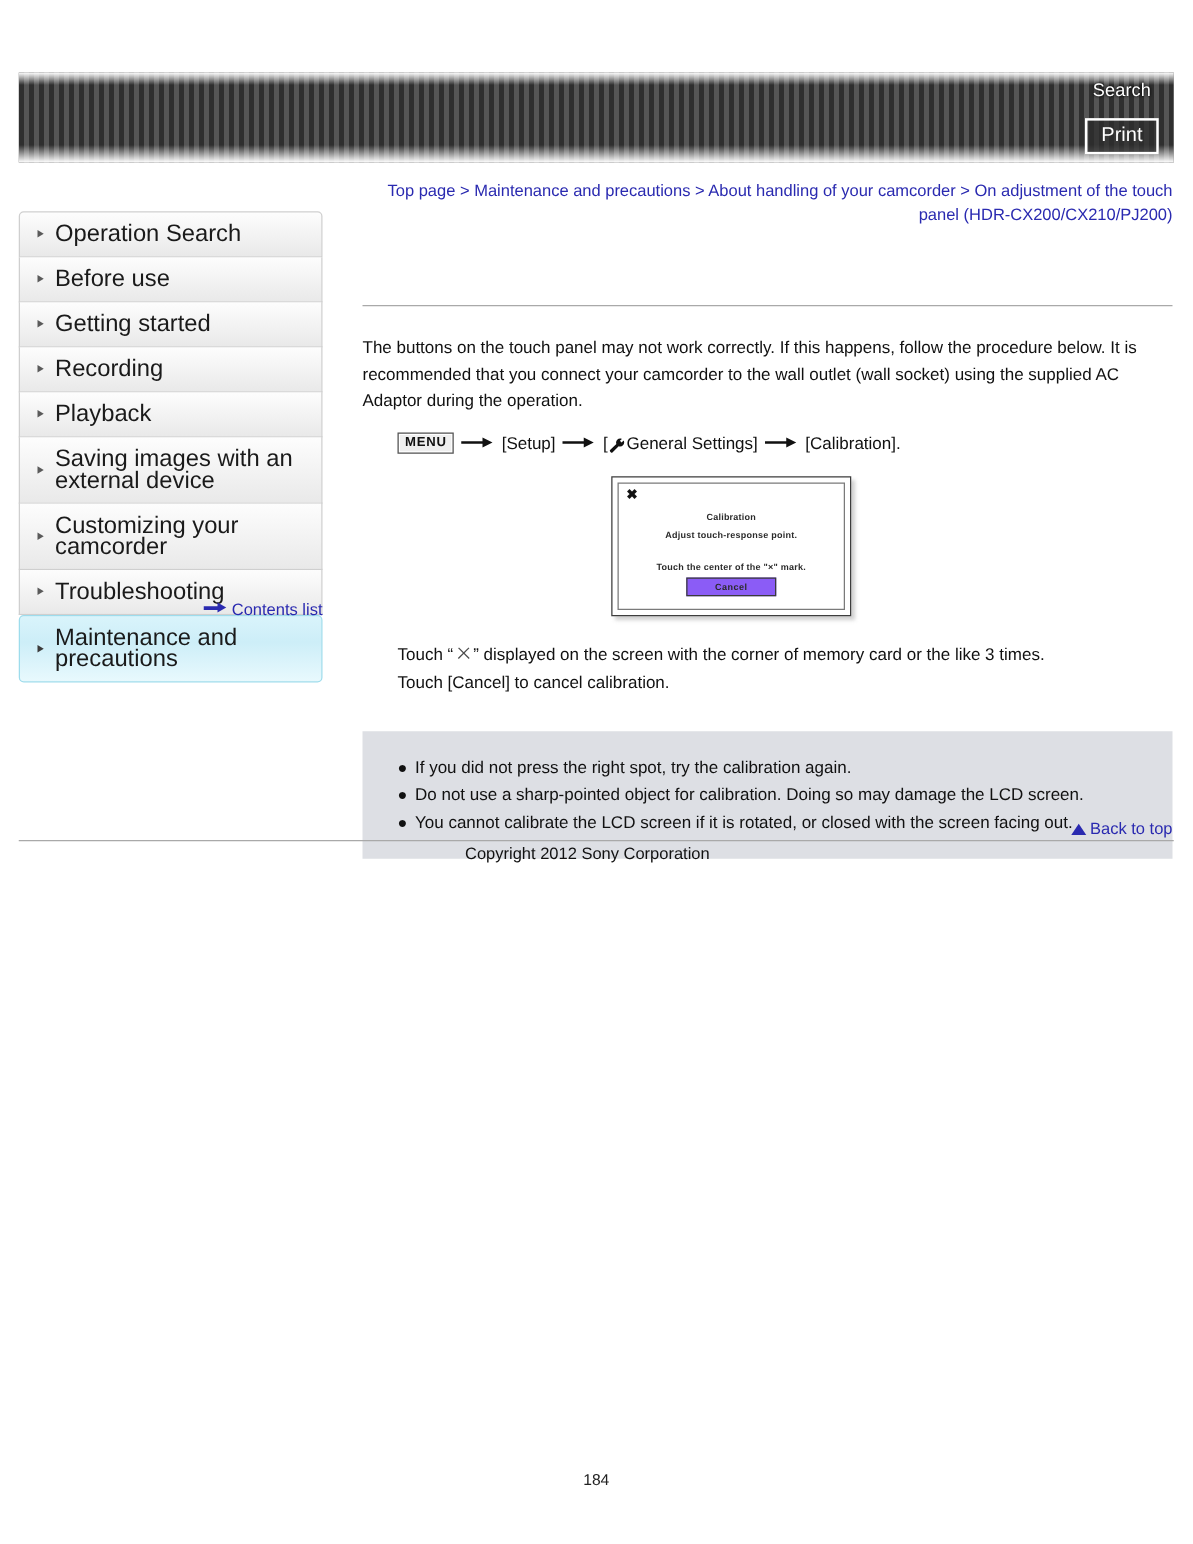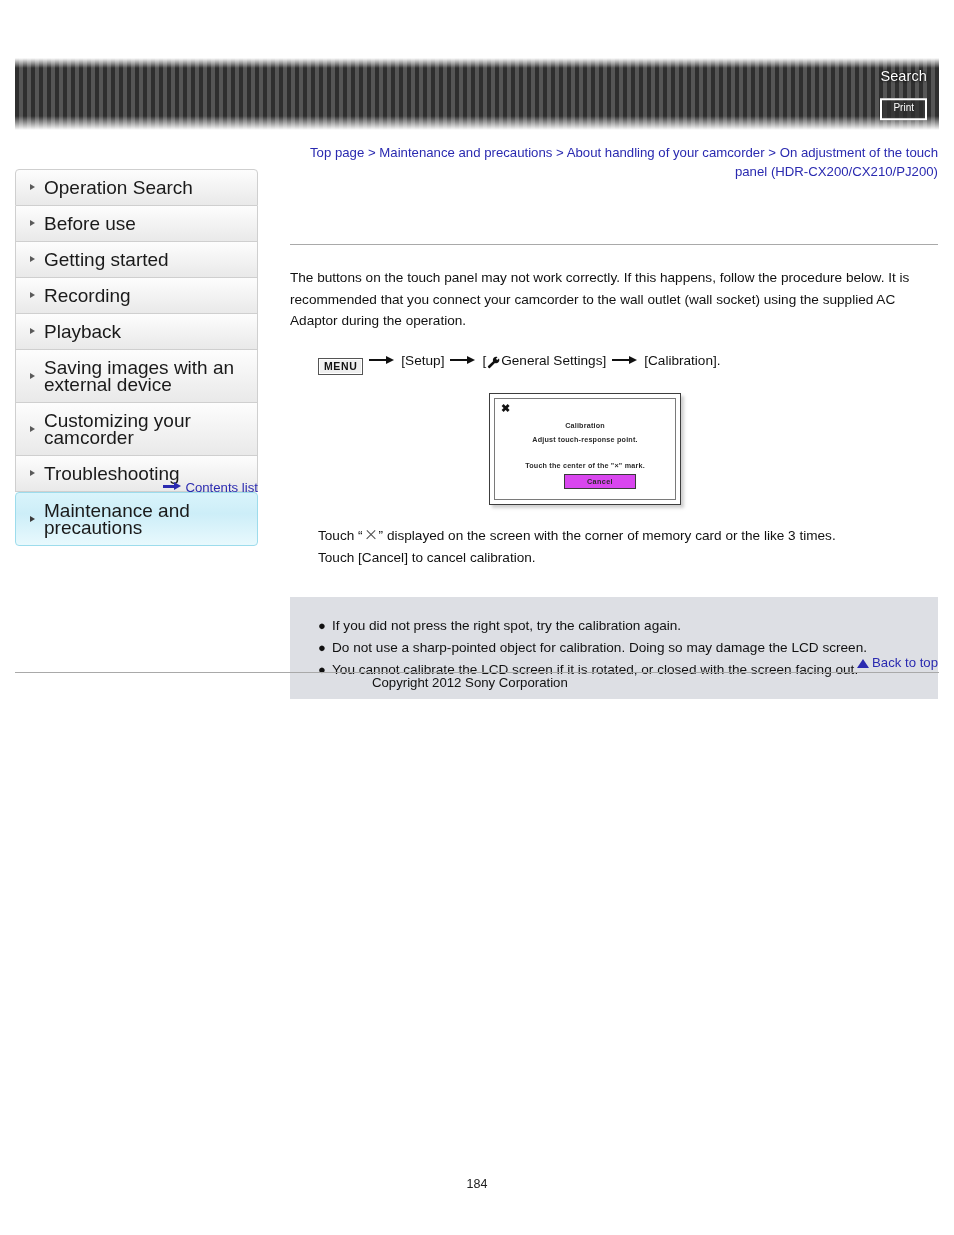--- a/index.html
+++ b/index.html
@@ -45,21 +45,21 @@
     flex-direction: column;
   }
   .hdr-search {
     color: #ffffff;
     font-size: 14.5px;
     letter-spacing: 0.1px;
     text-shadow: 0 0 2px rgba(0,0,0,0.9), 0 0 3px rgba(0,0,0,0.7);
   }
   .hdr-print {
     color: #ffffff;
-    font-size: 10px;
+    font-size: 16px;
     border: 2px solid #ffffff;
     padding: 2px 11px 3px 11px;
     background: rgba(45,45,45,0.75);
     line-height: 1.25;
   }
 
   
   .breadcrumb {
     position: absolute;
     left: 306px;
@@ -187,21 +187,20 @@
     display: inline-block;
     border: 1px solid #555;
     background: #efefef;
     font-size: 10.5px;
     font-weight: bold;
     letter-spacing: 0.6px;
     padding: 1px 5px 1px 5px;
     line-height: 13px;
     color: #111;
     box-shadow: inset 0 0 0 1px #ffffff;
-    margin-top: 12px;
   }
   .arr {
     display: inline-block;
     width: 26px;
     position: relative;
     height: 12px;
     margin: 0 6px;
   }
   .arr::before {
     content: "";
@@ -289,27 +288,26 @@
     font-weight: bold;
     color: #2b2b2b;
     letter-spacing: 0.2px;
   }
   .calib-cancel {
     position: absolute;
     bottom: 10px;
     left: 50%;
     transform: translateX(-50%);
     border: 1px solid #3a3a3a;
-    background: #d946ef;
+    background: #8b5cf6;
     font-size: 7.2px;
     font-weight: bold;
     color: #2b2b2b;
     padding: 2px 22px;
     letter-spacing: 0.4px;
-    margin-left: 15px;
   }
 
   .after-img {
     margin-top: 20px;
     margin-left: 28px;
     font-size: 13.6px;
     line-height: 22px;
     color: #111;
   }
   .x-glyph {

